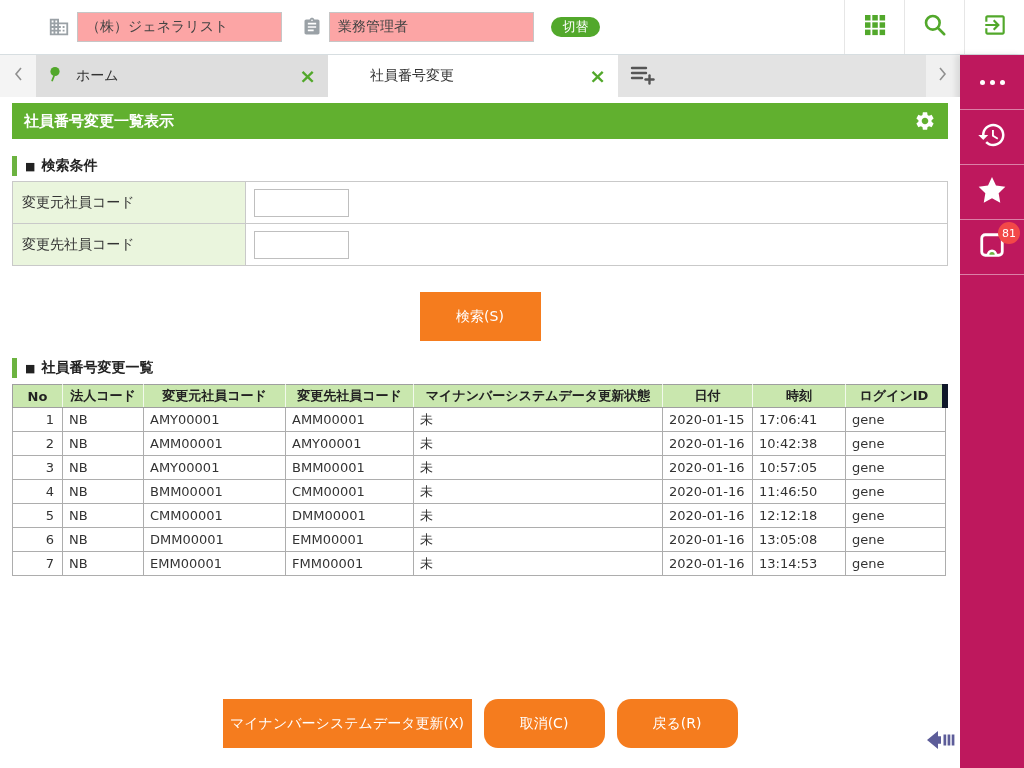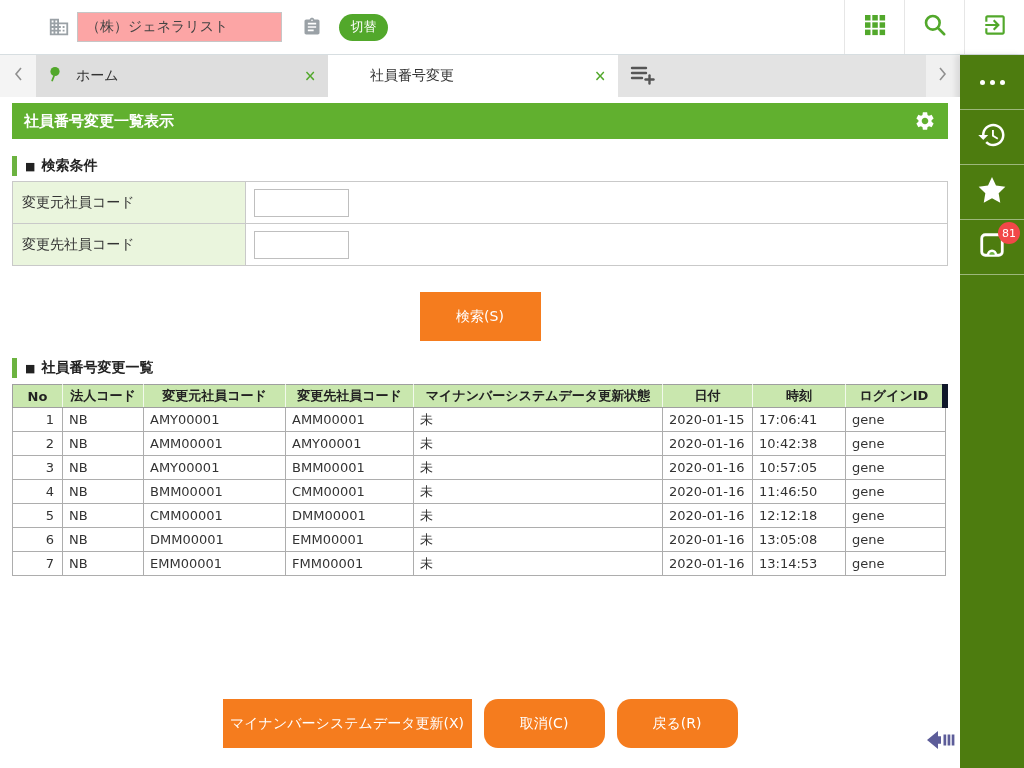--- a/index.html
+++ b/index.html
@@ -4,30 +4,30 @@
 <style>
   * { box-sizing: border-box; margin: 0; padding: 0; }
   html,body { width:1024px; height:768px; overflow:hidden; }
   body { font-family:"DejaVu Sans","Liberation Sans",sans-serif; background:#fff; color:#333; }
 
   
   .topbar { height:55px; display:flex; align-items:center; border-bottom:1px solid #d7dee1; background:#fff; }
   .tb-icon { margin-left:48px; display:flex; align-items:center; }
   .tb-icon.clip { margin-left:20px; }
   .tb-input { margin-left:7px; width:205px; height:30px; background:#fca5a5; border:1px solid #c6c6c6; font-size:14px; color:#444; padding:0 8px; font-family:inherit; }
-  .switch-btn { margin-left:17px; width:49px; height:27px; border:none; border-radius:14px; background:#52a82b; color:#fff; font-size:13px; cursor:pointer; font-family:Liberation Mono, monospace; }
+  .switch-btn { margin-left:17px; width:49px; height:20px; border:none; border-radius:14px; background:#52a82b; color:#fff; font-size:13px; cursor:pointer; font-family:Liberation Mono, monospace; }
   .tb-right { margin-left:auto; display:flex; height:100%; }
   .tb-iconbtn { width:60px; height:100%; display:flex; align-items:center; justify-content:center; border-left:1px solid #e6e6e6; cursor:pointer; background:#fff; }
 
   
   .body-row { display:flex; height:713px; }
   .main { width:960px; height:100%; display:flex; flex-direction:column; }
 
   
-  .tabbar { height:42px; display:flex; align-items:stretch; background:#ebebeb; flex:0 0 auto;font-family:Liberation Serif, serif; }
+  .tabbar { height:42px; display:flex; align-items:stretch; background:#ebebeb; flex:0 0 auto; }
   .tab-scroll { display:flex; align-items:center; justify-content:center; cursor:pointer; }
   .tab-scroll.left { width:36px; background:#f4f4f4; }
   .tab-scroll.right { width:34px; background:#f0f0f0; }
   .tab { display:flex; align-items:center; padding:0 12px; cursor:pointer; }
   .tab.inactive { width:292px; background:#dedede; }
   .tab.active { width:290px; background:#fff; }
   .tab-label { flex:1; font-size:14px; color:#333; text-align:left; }
   .tab.inactive .tab-label { margin-left:14px; }
   .tab.active .tab-label { padding-left:30px; }
   .tab-close { color:#52a82b; font-size:20px; font-weight:bold; line-height:1; cursor:pointer; }
@@ -66,21 +66,21 @@
   .list-table .c5 { width:90px; }
   .list-table .c6 { width:93px; }
 
   .actions-row { margin-top:123px; display:flex; justify-content:center; gap:12px; }
   .w-wide { width:249px; }
   .w-std { width:121px;border-radius:14px; }
 
   .collapse-arrow { position:absolute; top:632px; right:2px; cursor:pointer; }
 
   
-  .sidebar { width:64px; height:100%; background:#4d7c0f; box-shadow:-4px 0 6px rgba(0,0,0,.10); display:flex; flex-direction:column; }
+  .sidebar { width:64px; height:100%; background:#be185d; box-shadow:-4px 0 6px rgba(0,0,0,.10); display:flex; flex-direction:column; }
   .sb-btn { height:55px; display:flex; align-items:center; justify-content:center; border-bottom:1px solid rgba(255,255,255,.45); cursor:pointer; position:relative; }
   .dots { display:flex; gap:5px; }
   .dots i { width:5px; height:5px; border-radius:50%; background:#fff; }
   .badge { position:absolute; top:2px; right:4px; width:22px; height:22px; border-radius:50%; background:#f24848; color:#fff; font-size:11px; display:flex; align-items:center; justify-content:center; }
 </style>
 </head>
 <body>
 
 <div class="app">
 
@@ -89,20 +89,21 @@
       <svg width="22" height="22" viewBox="0 0 24 24" fill="#9aa1a6">
           <path d="M12 7V3H2v18h20V7H12zM6 19H4v-2h2v2zm0-4H4v-2h2v2zm0-4H4V9h2v2zm0-4H4V5h2v2zm4 12H8v-2h2v2zm0-4H8v-2h2v2zm0-4H8V9h2v2zm0-4H8V5h2v2zm10 12h-8v-2h2v-2h-2v-2h2v-2h-2V9h8v10zm-2-8h-2v2h2v-2zm0 4h-2v2h2v-2z"></path>
         </svg>
     </span>
     <input class="tb-input" readonly="" value="（株）ジェネラリスト" style="">
     <span class="tb-icon clip">
       <svg width="20" height="20" viewBox="0 0 24 24" fill="#9aa1a6">
           <path d="M19 3h-4.18C14.4 1.84 13.3 1 12 1c-1.3 0-2.4.84-2.82 2H5c-1.1 0-2 .9-2 2v14c0 1.1.9 2 2 2h14c1.1 0 2-.9 2-2V5c0-1.1-.9-2-2-2zm-7 0c.55 0 1 .45 1 1s-.45 1-1 1-1-.45-1-1 .45-1 1-1zm2 14H7v-2h7v2zm3-4H7v-2h10v2zm0-4H7V7h10v2z"></path>
         </svg>
     </span>
+    <input class="tb-input" readonly="" value="業務管理者" style="">
     <button class="switch-btn">切替</button>
     <div class="tb-right">
       <div class="tb-iconbtn">
         <span>
           <svg width="24" height="24" viewBox="0 0 24 24" fill="#52a82b">
               <rect x="2" y="2" width="5.5" height="5.5"></rect>
               <rect x="9.3" y="2" width="5.5" height="5.5"></rect>
               <rect x="16.6" y="2" width="5.5" height="5.5"></rect>
               <rect x="2" y="9.3" width="5.5" height="5.5"></rect>
               <rect x="9.3" y="9.3" width="5.5" height="5.5"></rect>

